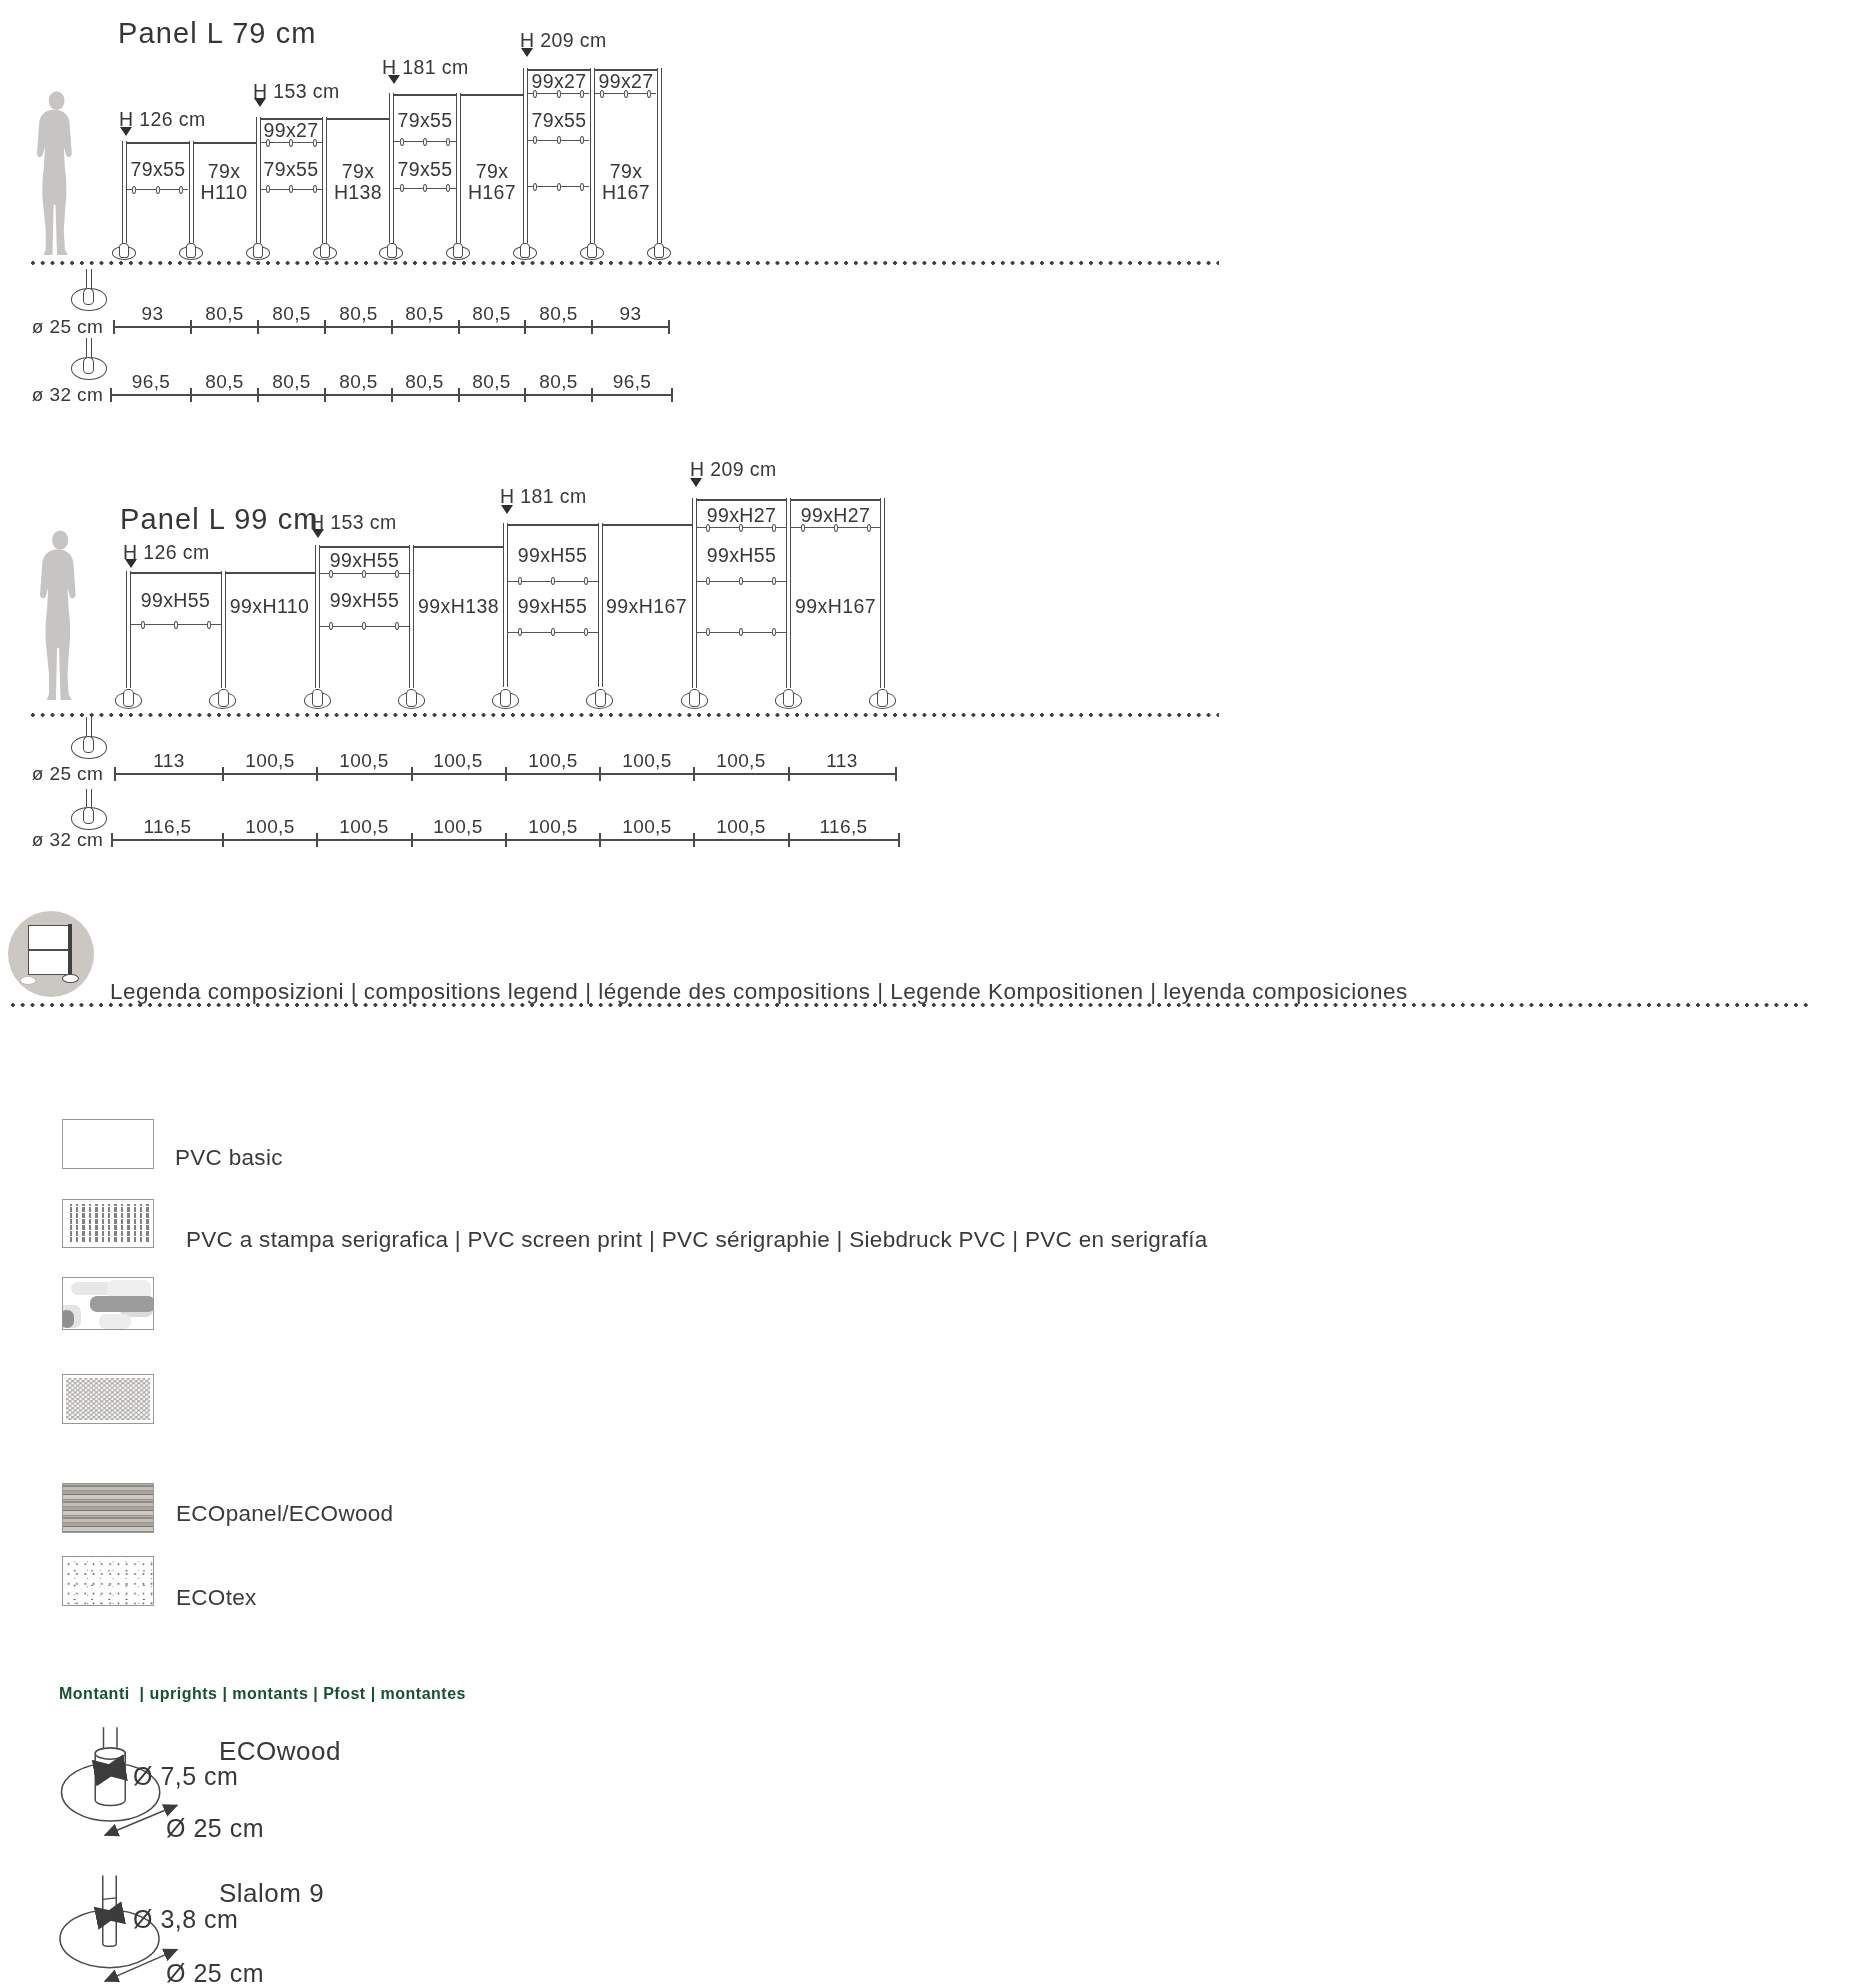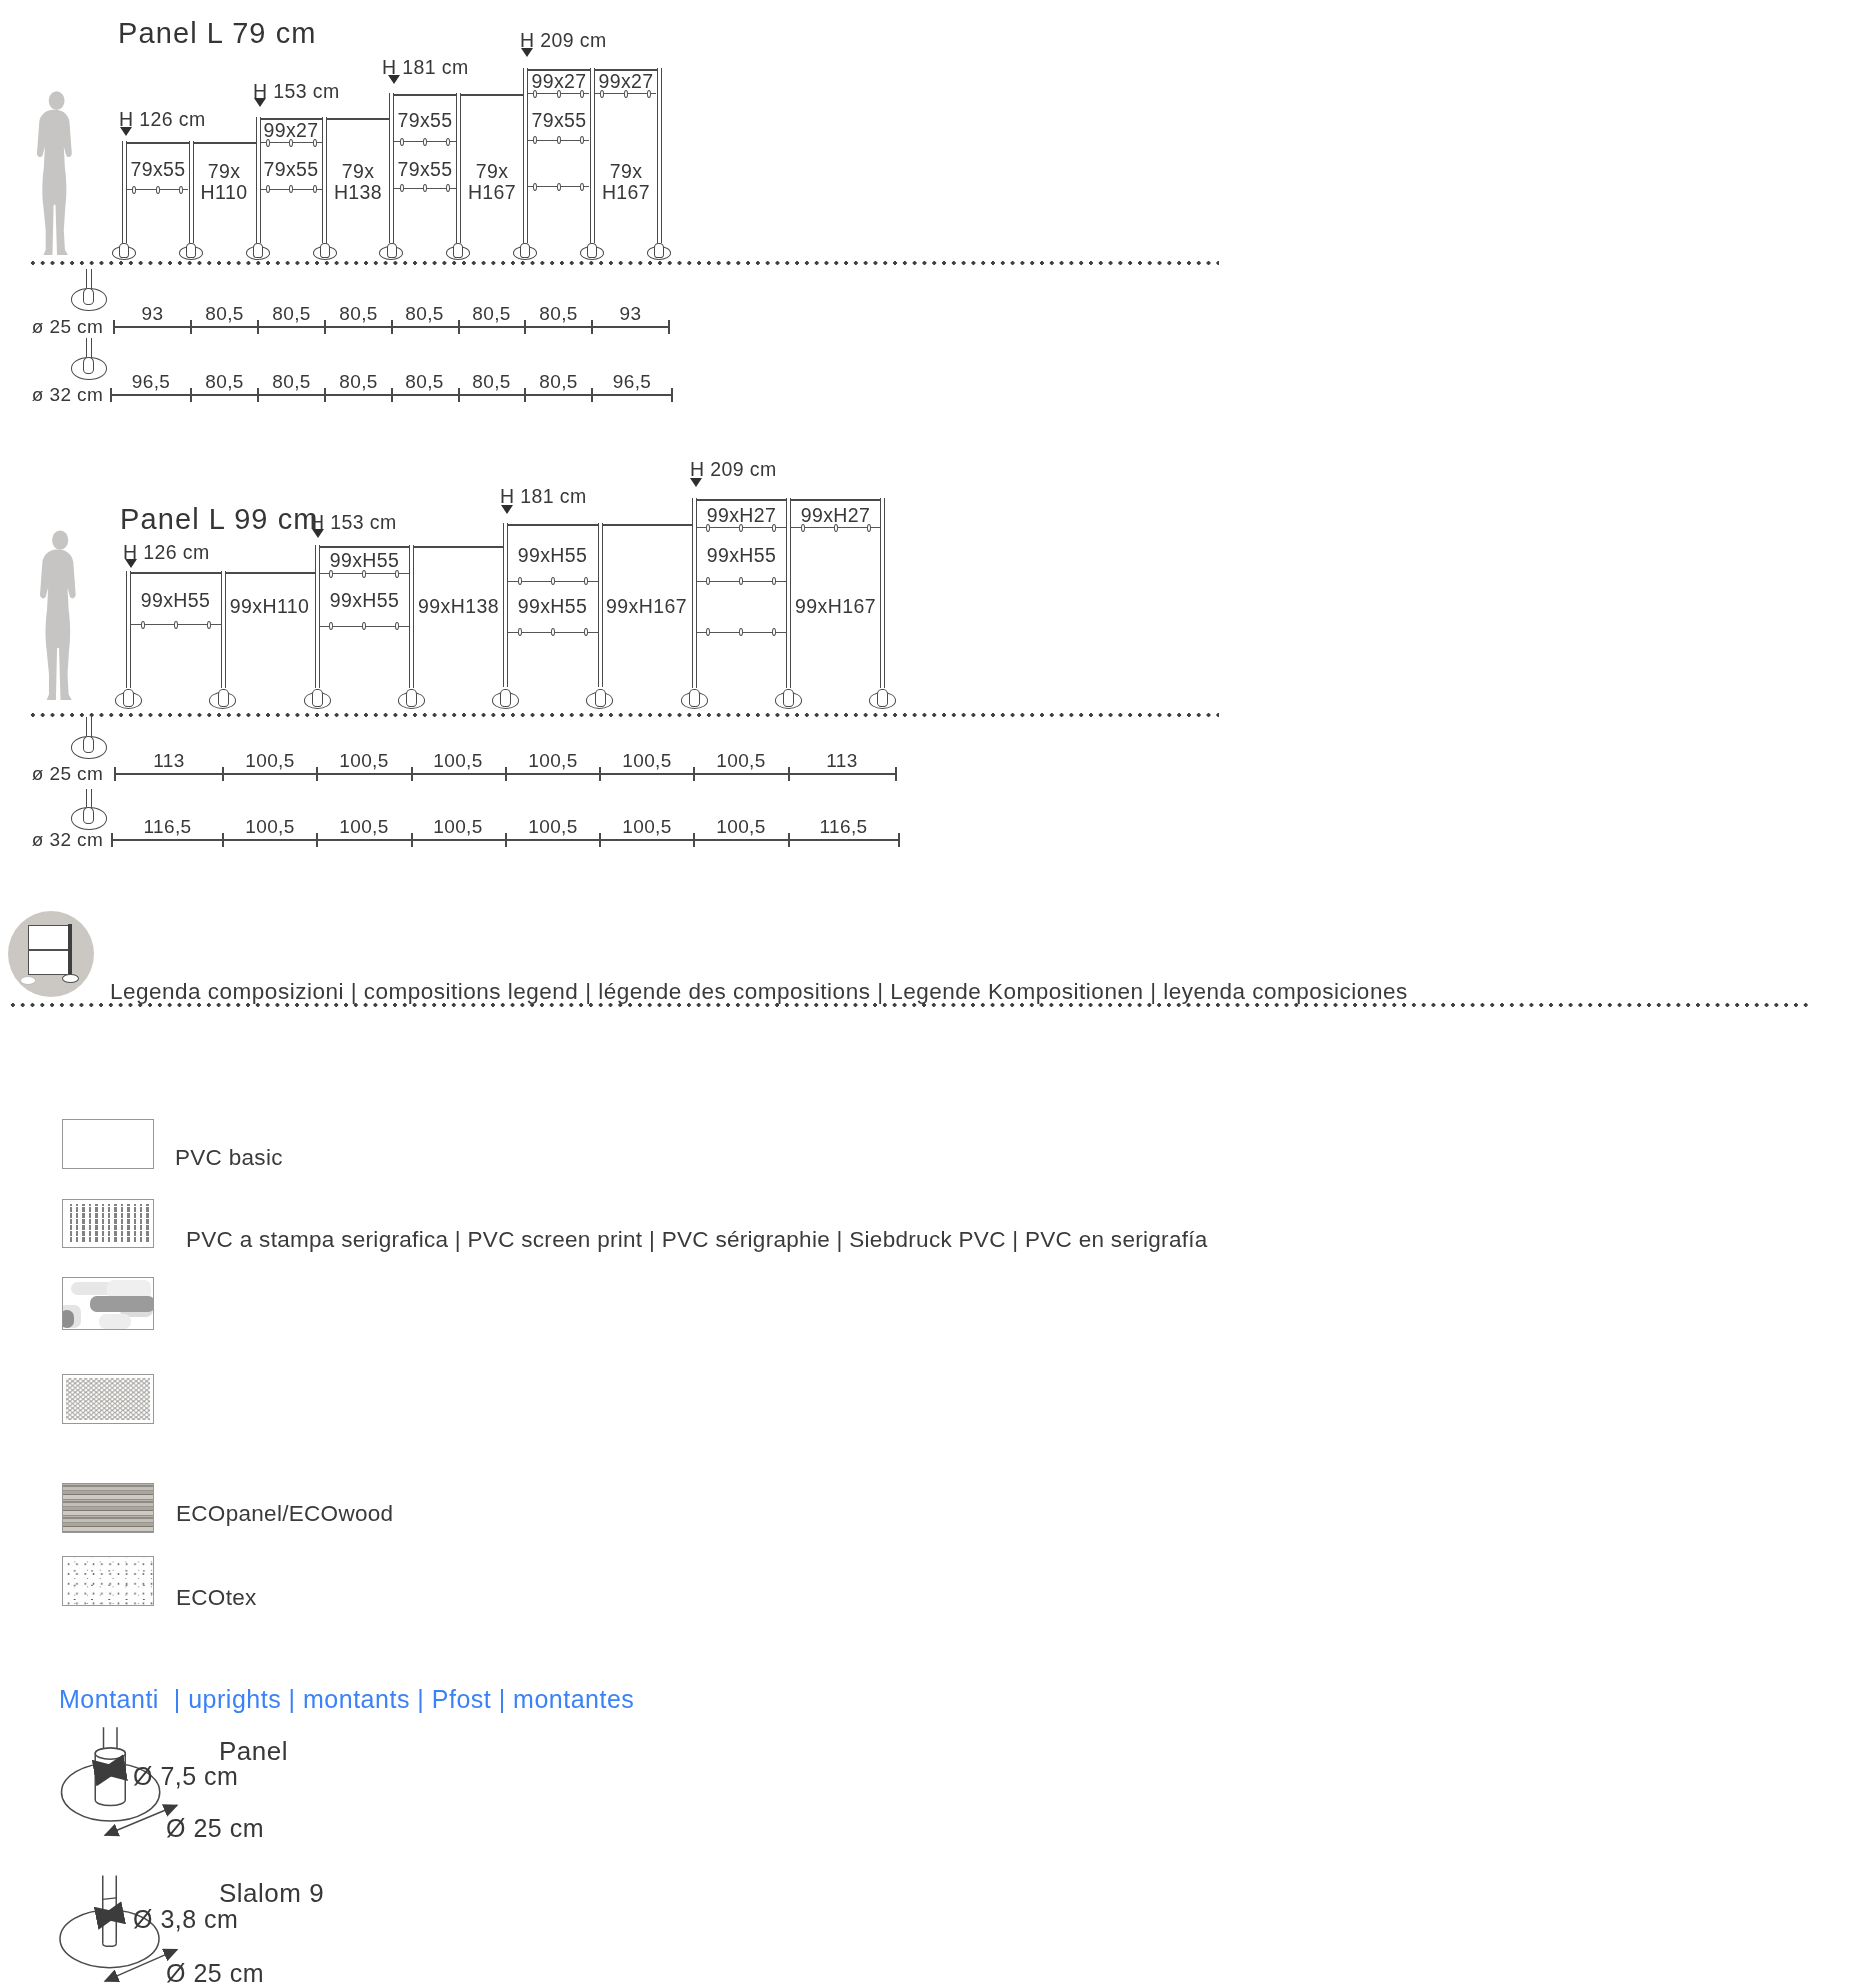--- a/index.html
+++ b/index.html
@@ -31,21 +31,21 @@
   .icon-cyl{position:absolute; border:1.4px solid #4a4a4a; border-radius:45% 45% 42% 42% / 32% 32% 26% 26%; background:#fff; box-sizing:border-box;}
   .sil{position:absolute;}
   .sil svg{display:block; width:100%; height:100%;}
 
   .lg-circle{position:absolute; left:7.5px; top:911px; width:86px; height:86px; border-radius:50%; background:#cbc8c4;}
   .lg-mini-panel{position:absolute; left:28px; top:925px; width:43px; height:50px; background:#fff; border:1.5px solid #4f4f4f; box-sizing:border-box;}
   .lg-mini-div{position:absolute; left:28px; top:949px; width:43px; height:1.5px; background:#4f4f4f;}
   .lg-mini-post{position:absolute; left:68px; top:924px; width:3.8px; height:55px; background:#3f3f3f;}
   .lg-mini-base{position:absolute; width:16.5px; height:9px; border-radius:50%; background:#fff; box-sizing:border-box;}
   .lg-heading{position:absolute; left:110px; top:979px; font-size:22.5px; font-weight:300; letter-spacing:0.5px; color:#3a3a3a; white-space:nowrap;}
-  .section-heading{position:absolute; left:59px; top:1685px; font-size:25px; font-weight:400; letter-spacing:0.5px; color:#3b82f6; white-space:pre;}
+  .section-heading{position:absolute; left:59px; top:1685px; font-size:16px; font-weight:700; letter-spacing:0.5px; color:#14532d; white-space:pre;}
 
   .swatch{position:absolute; left:62px; width:92px; border:1.2px solid #979797; box-sizing:border-box; background:#fff; overflow:hidden;}
   .lg-label{position:absolute; font-size:22.5px; font-weight:300; letter-spacing:0.3px; color:#3a3a3a; white-space:nowrap;}
   .sw-serig{padding:3.8px; background-color:#fff;
     background-image:
       repeating-linear-gradient(180deg, #fff 0 1.1px, transparent 1.1px 6px),
       repeating-linear-gradient(90deg, #828282 0 2.3px, transparent 2.3px 6.4px);
     background-clip:content-box;}
   .sw-metal{padding:3px; background-color:#fff;
     background-image:
@@ -444,21 +444,21 @@
       <rect x="78" y="4" width="18" height="38" fill="#fff" stroke="none"></rect>
       <line x1="78" y1="4" x2="78" y2="40"></line>
         <line x1="96" y1="4" x2="96" y2="40"></line>
       <ellipse cx="87.5" cy="90.5" rx="65.5" ry="38.5"></ellipse>
       <path d="M67 39 a20 7.5 0 0 1 40 0 V101 a20 7.5 0 0 1 -40 0 Z" fill="#fff"></path>
       <ellipse cx="87" cy="39" rx="20" ry="7.5" fill="#fff"></ellipse>
       <line x1="72" y1="64" x2="101" y2="59" stroke-width="4" stroke-dasharray="8 6" marker-start="url(#ah1)" marker-end="url(#ah1)"></line>
       <line x1="80" y1="148" x2="176" y2="108" marker-start="url(#ah1)" marker-end="url(#ah1)"></line>
     </g>
   </svg>
-  <div class="up-label up-name" style="left:219px; top:1736px;">Panel</div>
+  <div class="up-label up-name" style="left:219px; top:1736px;">ECOwood</div>
   <div class="up-label up-dim" style="left:133px; top:1762px;">Ø 7,5 cm</div>
   <div class="up-label up-dim" style="left:166px; top:1814px;">Ø 25 cm</div>
 
   <svg class="upright-svg" style="left:45px; top:1870px;" width="195" height="115" viewBox="0 0 260 153">
     <defs>
       <marker id="ah2" markerWidth="11" markerHeight="9" refX="9" refY="4.5" orient="auto-start-reverse">
         <path d="M0,0 L10,4.5 L0,9 z" fill="#3c3c3c"></path>
       </marker>
     </defs>
     <g stroke="#4a4a4a" stroke-width="2" fill="none">

